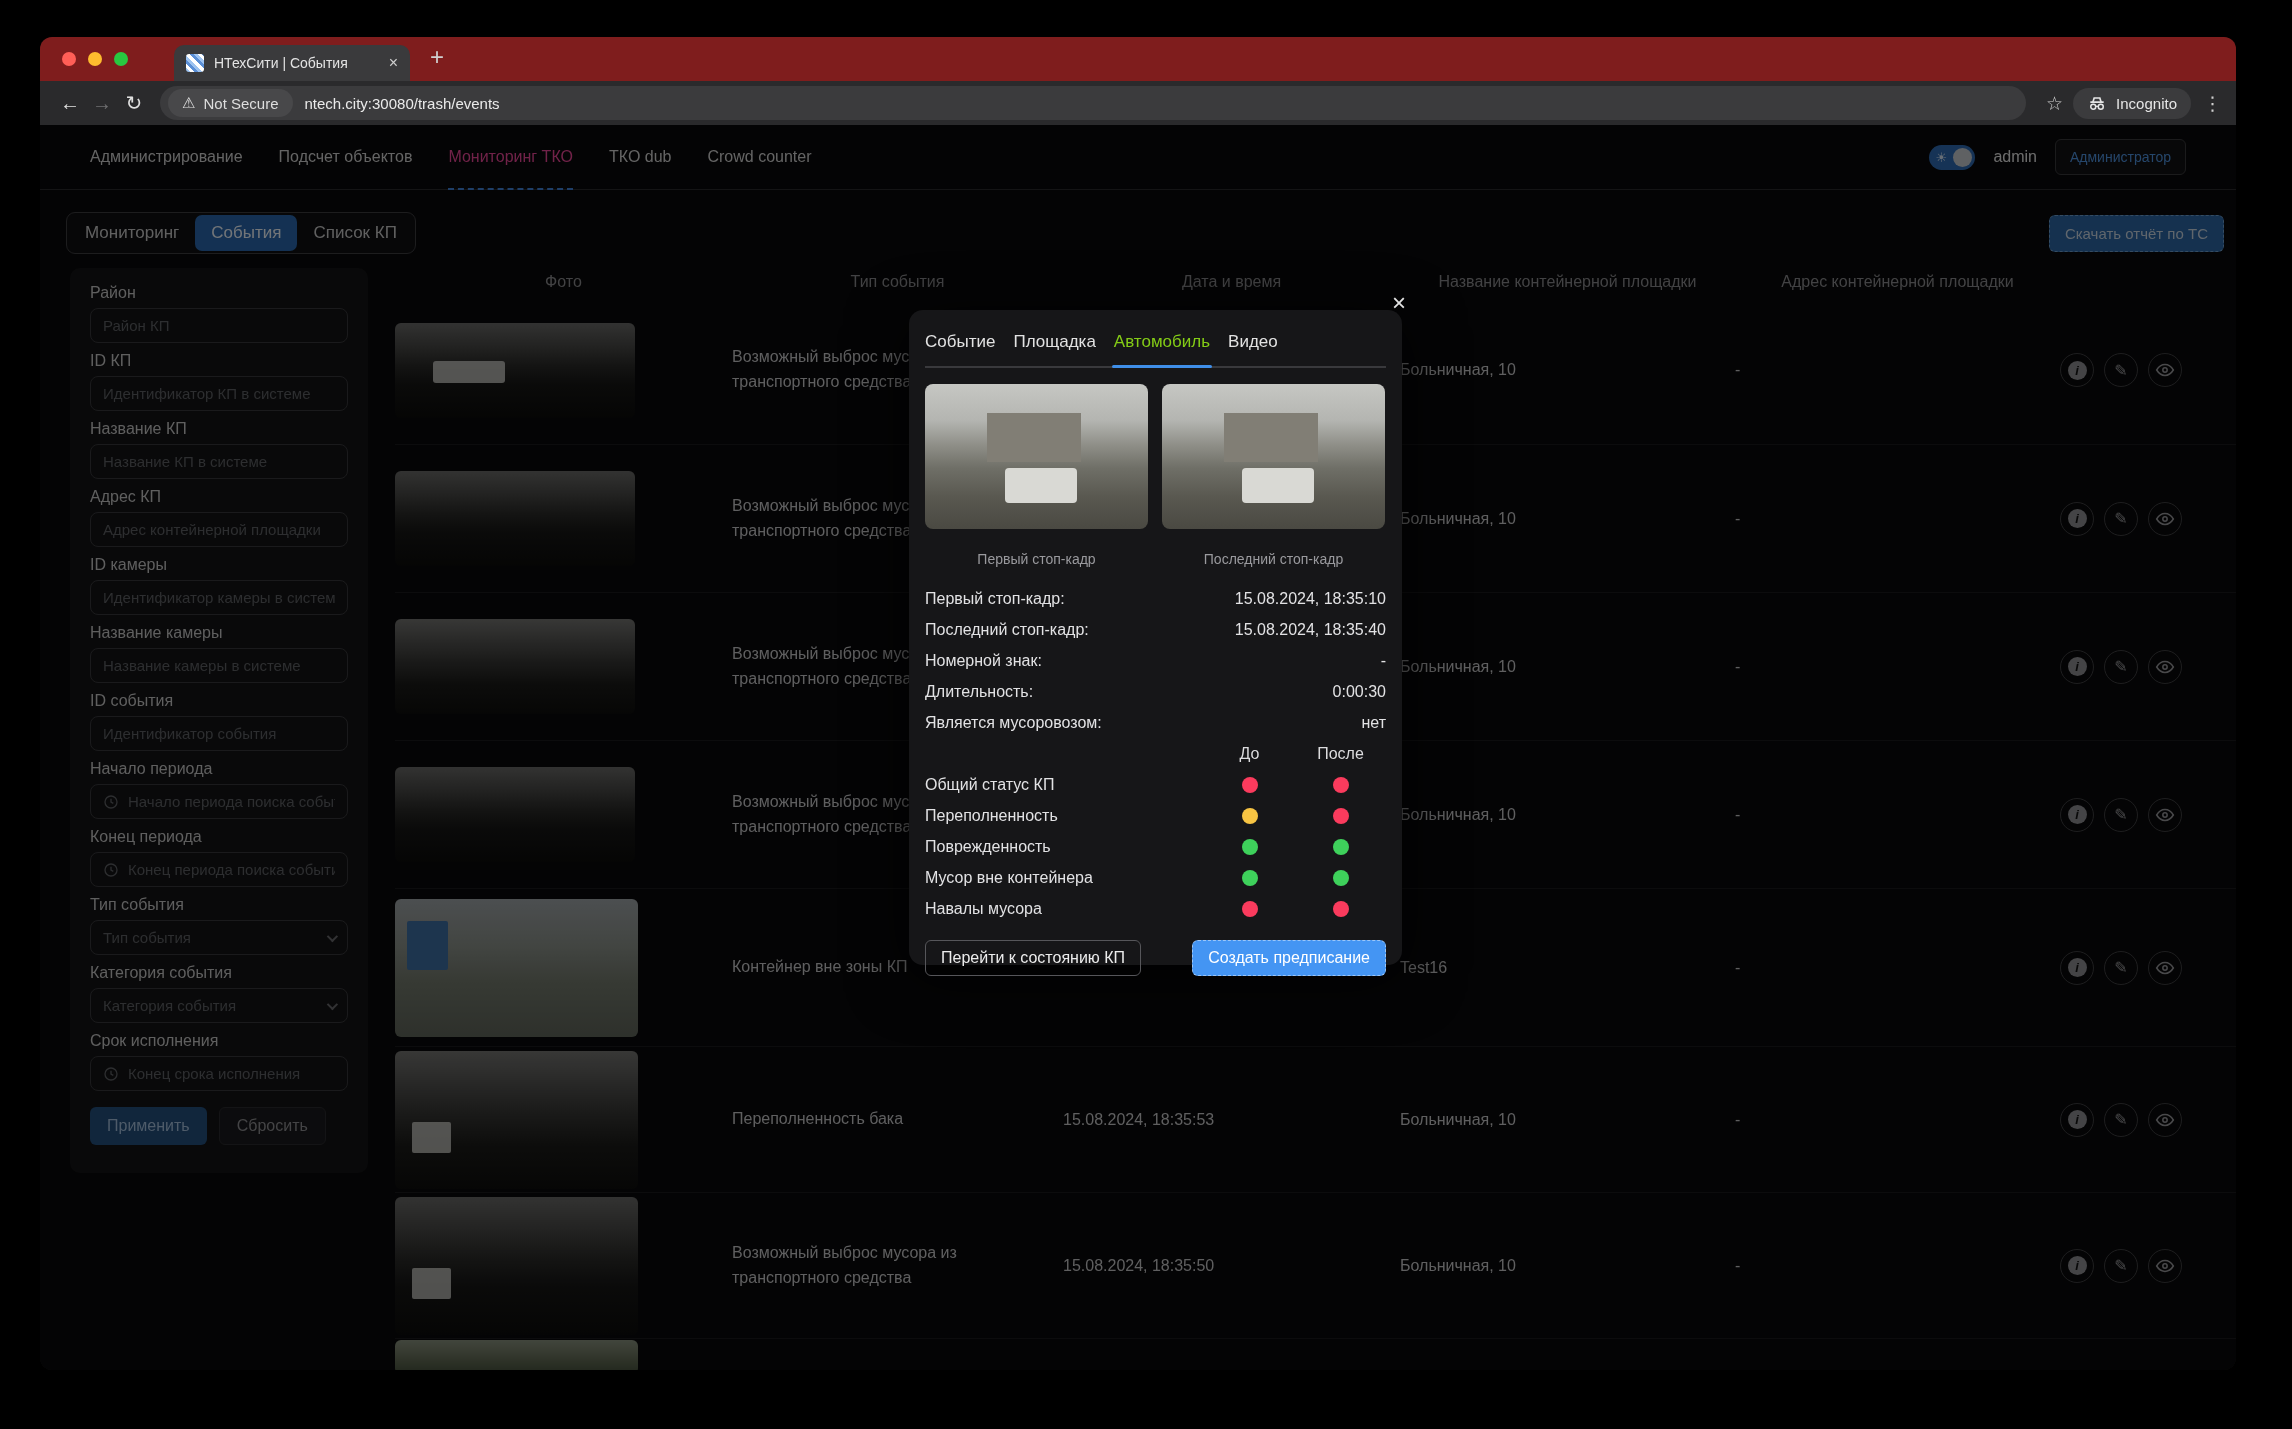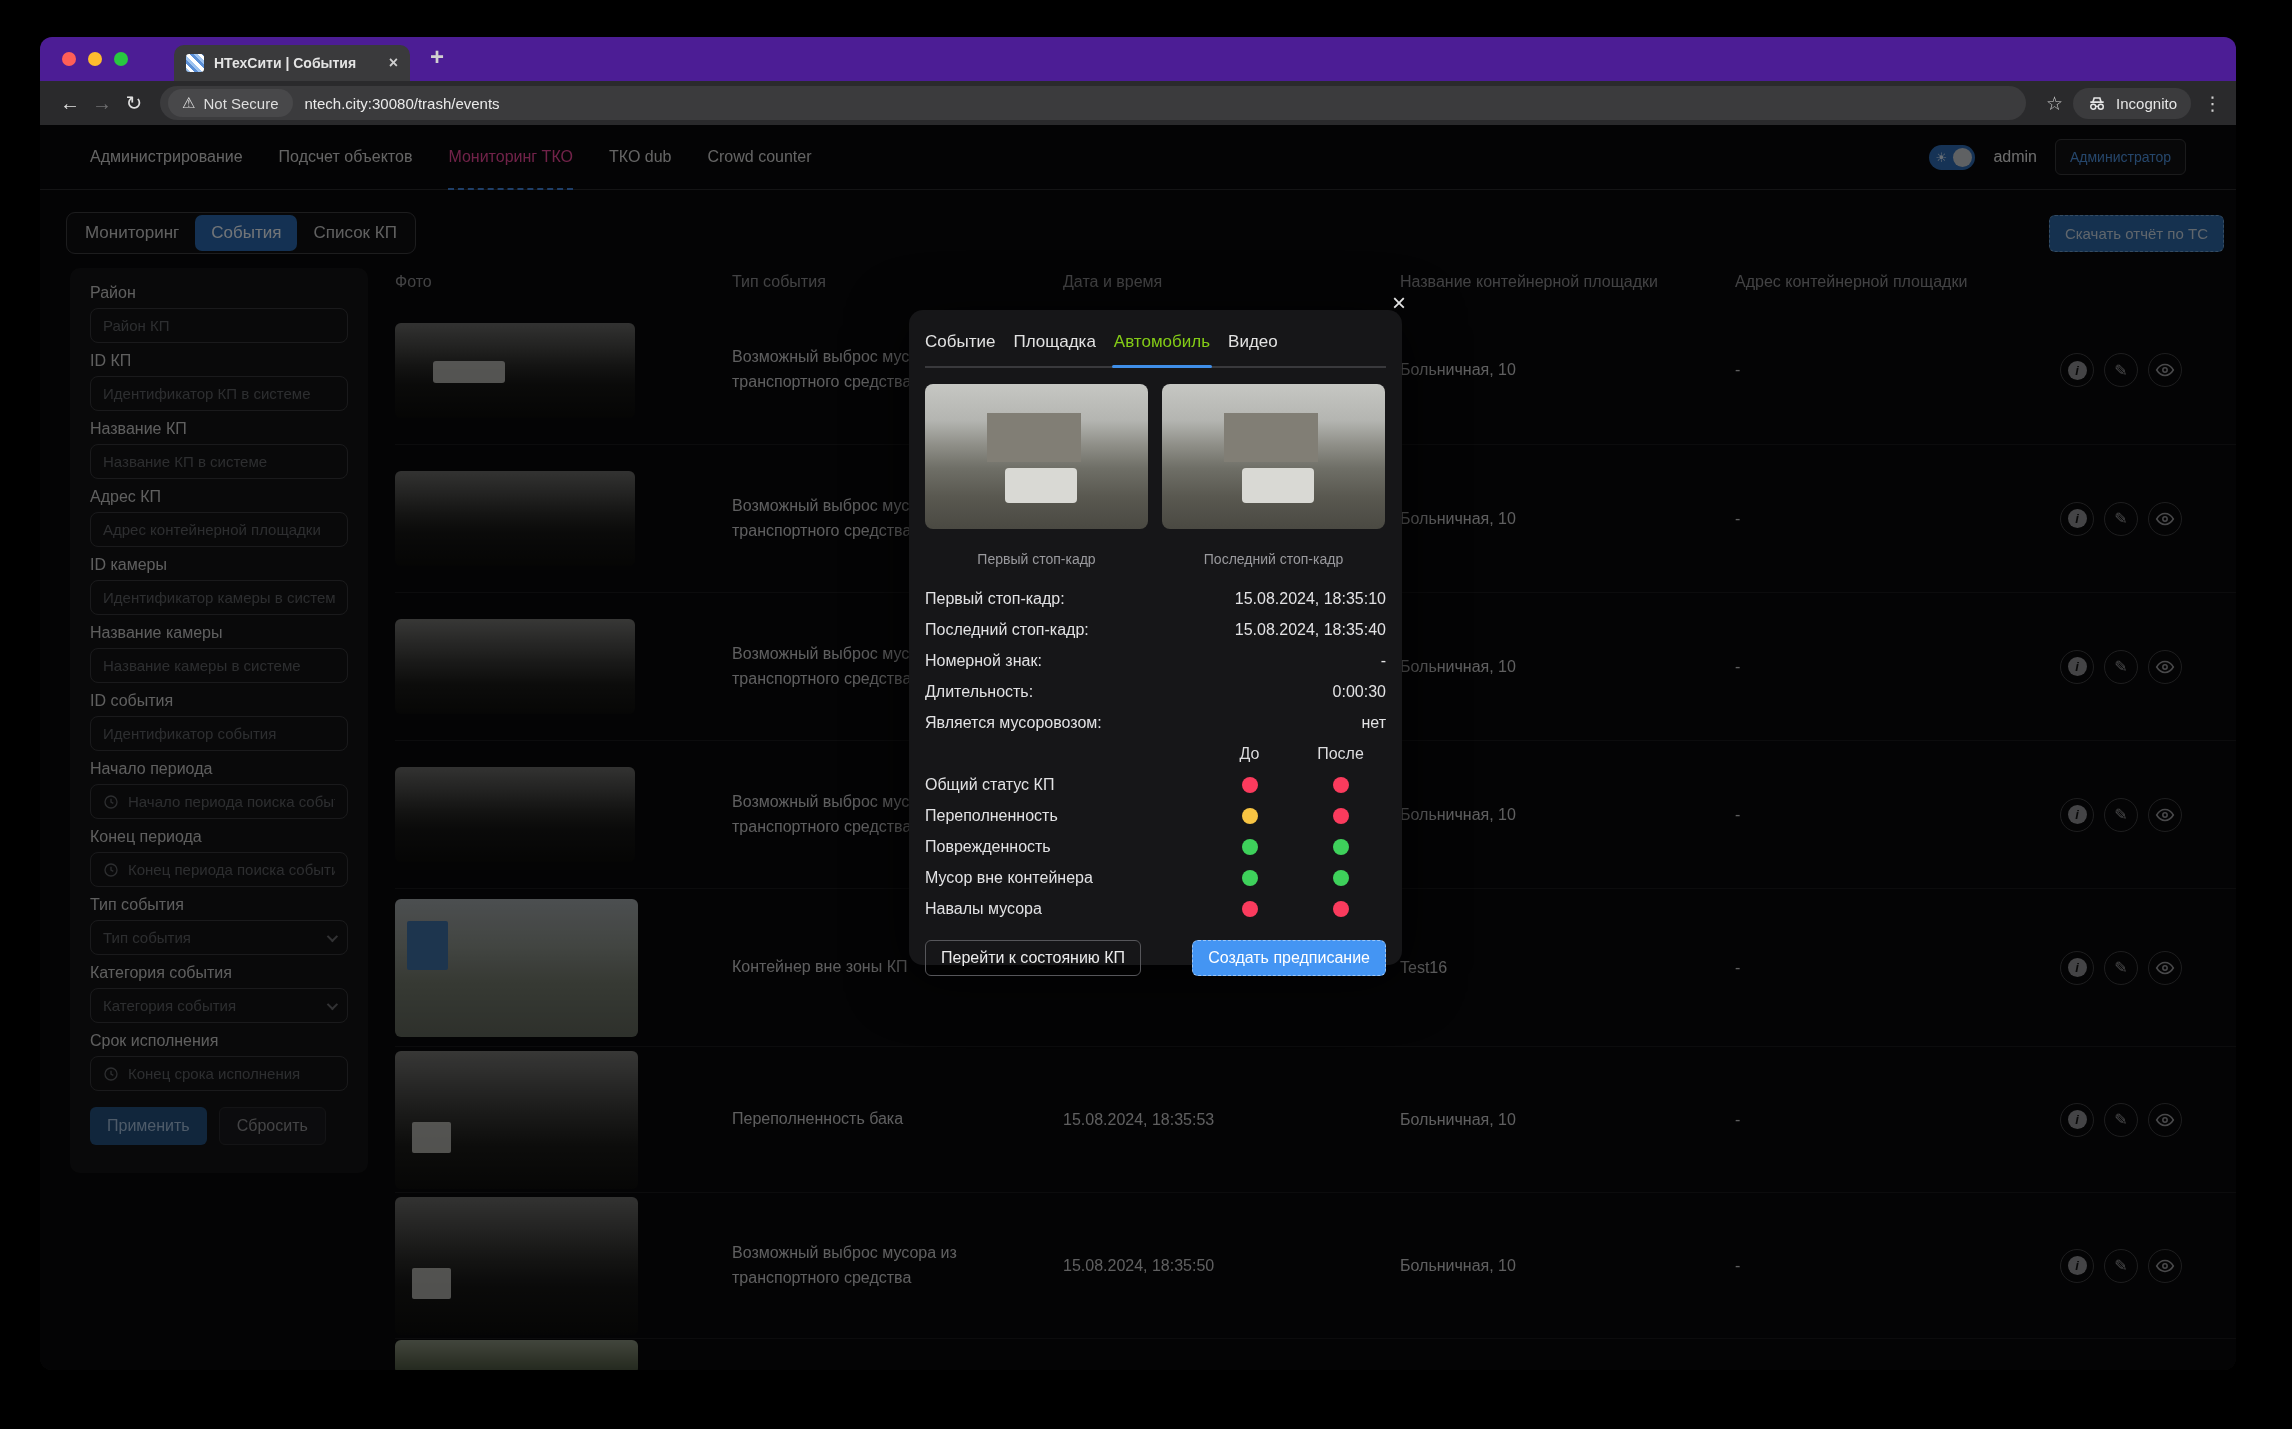--- a/index.html
+++ b/index.html
@@ -1,20 +1,20 @@
 <!DOCTYPE html>
 <html><head>
 <meta charset="utf-8">
 <style>
   * { margin:0; padding:0; box-sizing:border-box; }
   html,body { width:2292px; height:1429px; background:#000; font-family:"Liberation Sans", sans-serif; overflow:hidden; }
   .window { position:absolute; left:40px; top:37px; width:2196px; height:1333px; background:#0c0c0d; border-radius:12px; overflow:hidden; }
 
   
-  .tabstrip { height:44px; background:#4c1d95; display:flex; align-items:flex-end;font-weight:bold; }
+  .tabstrip { height:44px; background:#7f1d1d; display:flex; align-items:flex-end; }
   .traffic { display:flex; gap:12px; padding:0 20px 15px 22px; align-items:center; }
   .dot { width:14px; height:14px; border-radius:50%; }
   .dot.r{background:#ff5f57}.dot.y{background:#febc2e}.dot.g{background:#28c840}
   .tab { width:236px; height:36px; background:#3a3a3c; border-radius:10px 10px 0 0; display:flex; align-items:center; gap:10px; padding:0 12px; margin-left:26px; }
   .favicon { width:18px; height:18px; border-radius:3px; flex-shrink:0;
     background:repeating-linear-gradient(45deg,#9ec3f0 0 3px,#ffffff 3px 6px,#5b8fd6 6px 9px); }
   .tab-title { font-size:14px; color:#e4e4e4; flex:1; white-space:nowrap; overflow:hidden; }
   .tab-close { color:#cfcfcf; font-size:16px; cursor:default; }
   .newtab { color:#d0d0d0; font-size:24px; margin:0 0 10px 20px; }
 
@@ -57,21 +57,21 @@
   .fake-ph { color:#5e6064; font-size:15px; flex:1; white-space:nowrap; overflow:hidden; }
   .icon-clock { width:16px; height:16px; stroke:#5e6064; fill:none; stroke-width:2; flex-shrink:0; }
   .chev { width:8px; height:8px; border-right:2px solid #6a6a6e; border-bottom:2px solid #6a6a6e; transform:rotate(45deg) translateY(-2px); margin-left:auto; flex-shrink:0; }
   .fbuttons { display:flex; gap:12px; margin-top:16px; }
   .btn-apply { background:#24507e; color:#a3bedb; font-size:16px; border:none; border-radius:6px; padding:9px 17px; }
   .btn-reset { background:#1b1b1e; color:#8f8f92; font-size:16px; border:1px solid #2b2b2e; border-radius:6px; padding:9px 17px; }
 
   
   .tablewrap { flex:1; padding-left:27px; overflow:hidden; }
   .thead, .trow { display:grid; grid-template-columns:337px 331px 337px 335px 325px 1fr; align-items:center; }
-  .thead { height:28px; color:#8b8b8e; font-size:16px; }
+  .thead { height:28px; color:#8b8b8e; font-size:16px;text-align:center; }
   .trow { border-top:1px solid #1b1b1d; color:#c6c6c8; font-size:16px; }
   .trow.first { border-top:none; }
   .trow .type { padding-right:36px; line-height:1.55; }
   .r-sm { height:148px; } .r-lg { height:158px; } .r-md { height:146px; } .r-cut { height:35px; align-items:start; }
   .actions { display:flex; gap:10px; }
   .acircle { width:34px; height:34px; border-radius:50%; border:1px solid #3e3e41; display:flex; align-items:center; justify-content:center; color:#9a9a9e; }
   .info-inner { width:19px; height:19px; border-radius:50%; background:#8f8f93; color:#141414; font-size:13px; font-weight:bold; font-style:italic; display:flex; align-items:center; justify-content:center; }
   .pencil { font-size:16px; }
   .icon-eye { width:20px; height:20px; stroke:#9a9a9e; fill:none; stroke-width:1.8; }
 

